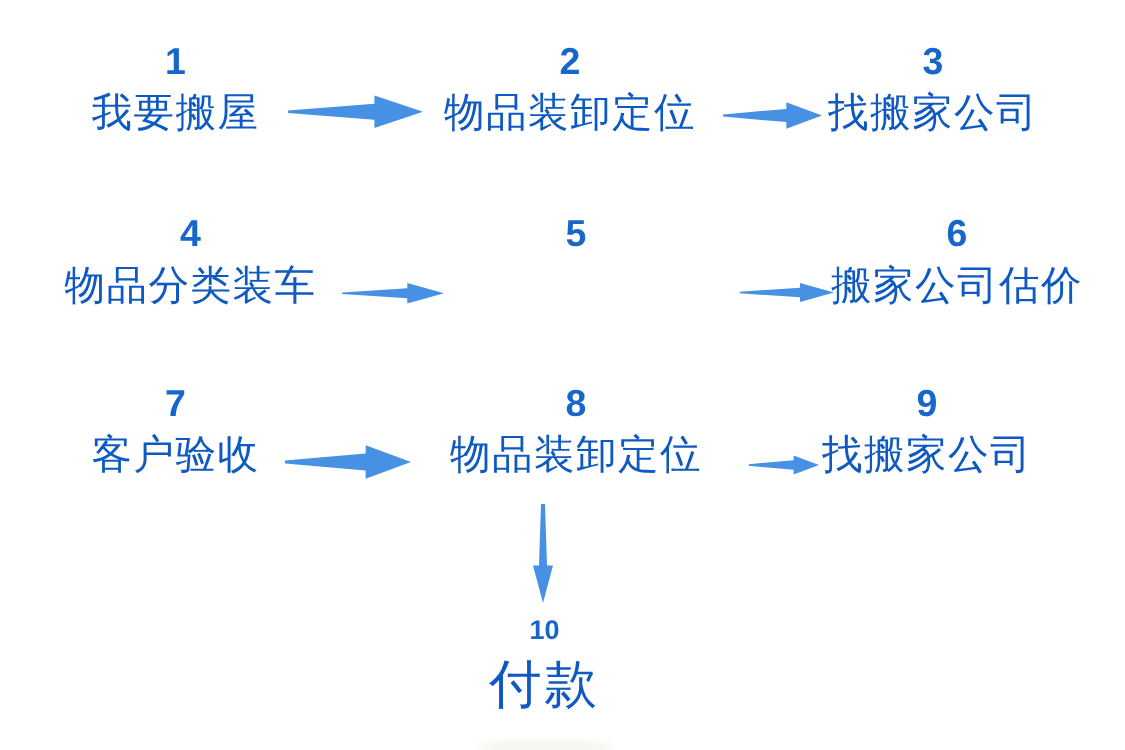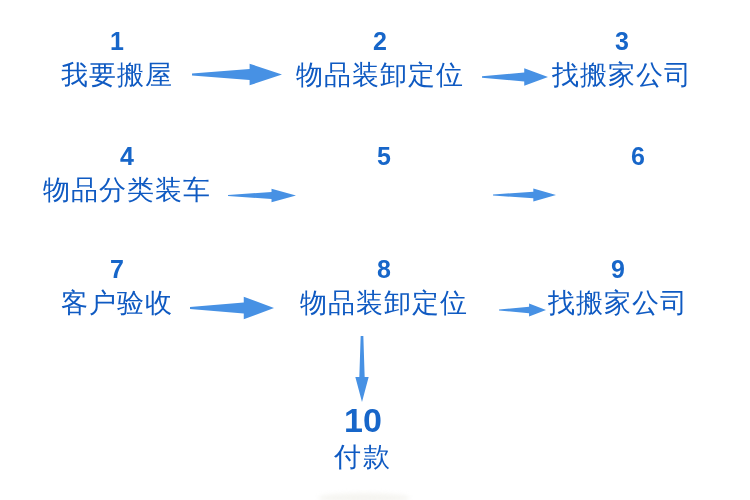--- a/index.html
+++ b/index.html
@@ -32,22 +32,22 @@
     color: var(--num-color);
     line-height: 32px;
   }
   .step .label {
     font-size: 27px;
     font-weight: normal;
     color: var(--label-color);
     line-height: 36px;
     letter-spacing: 1px;
   }
-  .step.payment .num { font-size: 34px; line-height: 30px; }
-  .step.payment .label { font-size: 27px; line-height: 44px; letter-spacing: 2px; }
+  .step.payment .num { font-size: 18px; line-height: 30px; }
+  .step.payment .label { font-size: 35px; line-height: 44px; letter-spacing: 2px; }
   .arrow { position: absolute; display: block; }
   .arrow polygon { fill: var(--arrow-color); }
   .bottom-artifact {
     position: absolute;
     left: 318px; top: 493px;
     width: 92px; height: 10px;
     background: #eeede6;
     border-radius: 50%;
     filter: blur(2px);
     opacity: 0.55;
@@ -73,20 +73,21 @@
 
   <div class="step" style="left:127px; top:140px">
     <div class="num">4</div>
     <div class="label">物品分类装车</div>
   </div>
   <div class="step" style="left:384px; top:140px">
     <div class="num">5</div>
   </div>
   <div class="step" style="left:638px; top:140px">
     <div class="num">6</div>
+    <div class="label">搬家公司估价</div>
   </div>
 
   <div class="step" style="left:117px; top:253px">
     <div class="num">7</div>
     <div class="label">客户验收</div>
   </div>
   <div class="step" style="left:384px; top:253px">
     <div class="num">8</div>
     <div class="label">物品装卸定位</div>
   </div>

